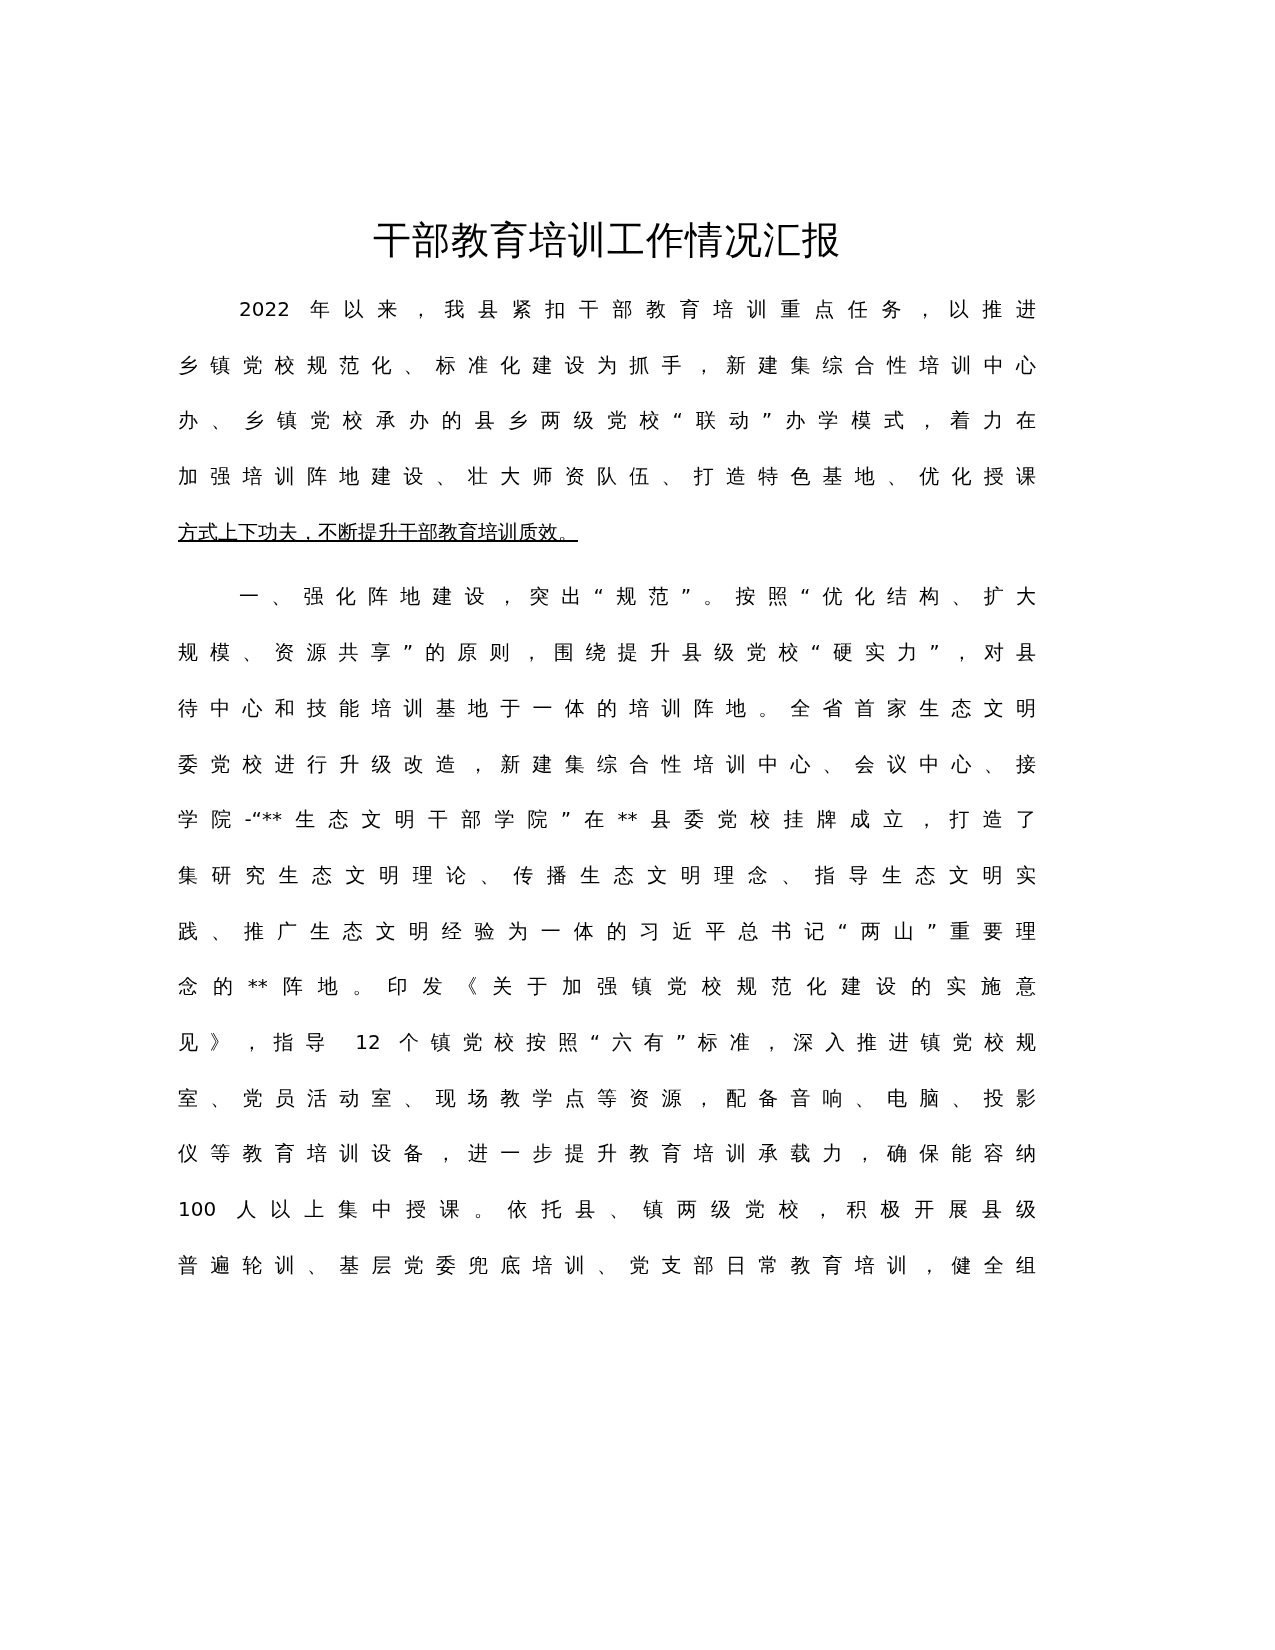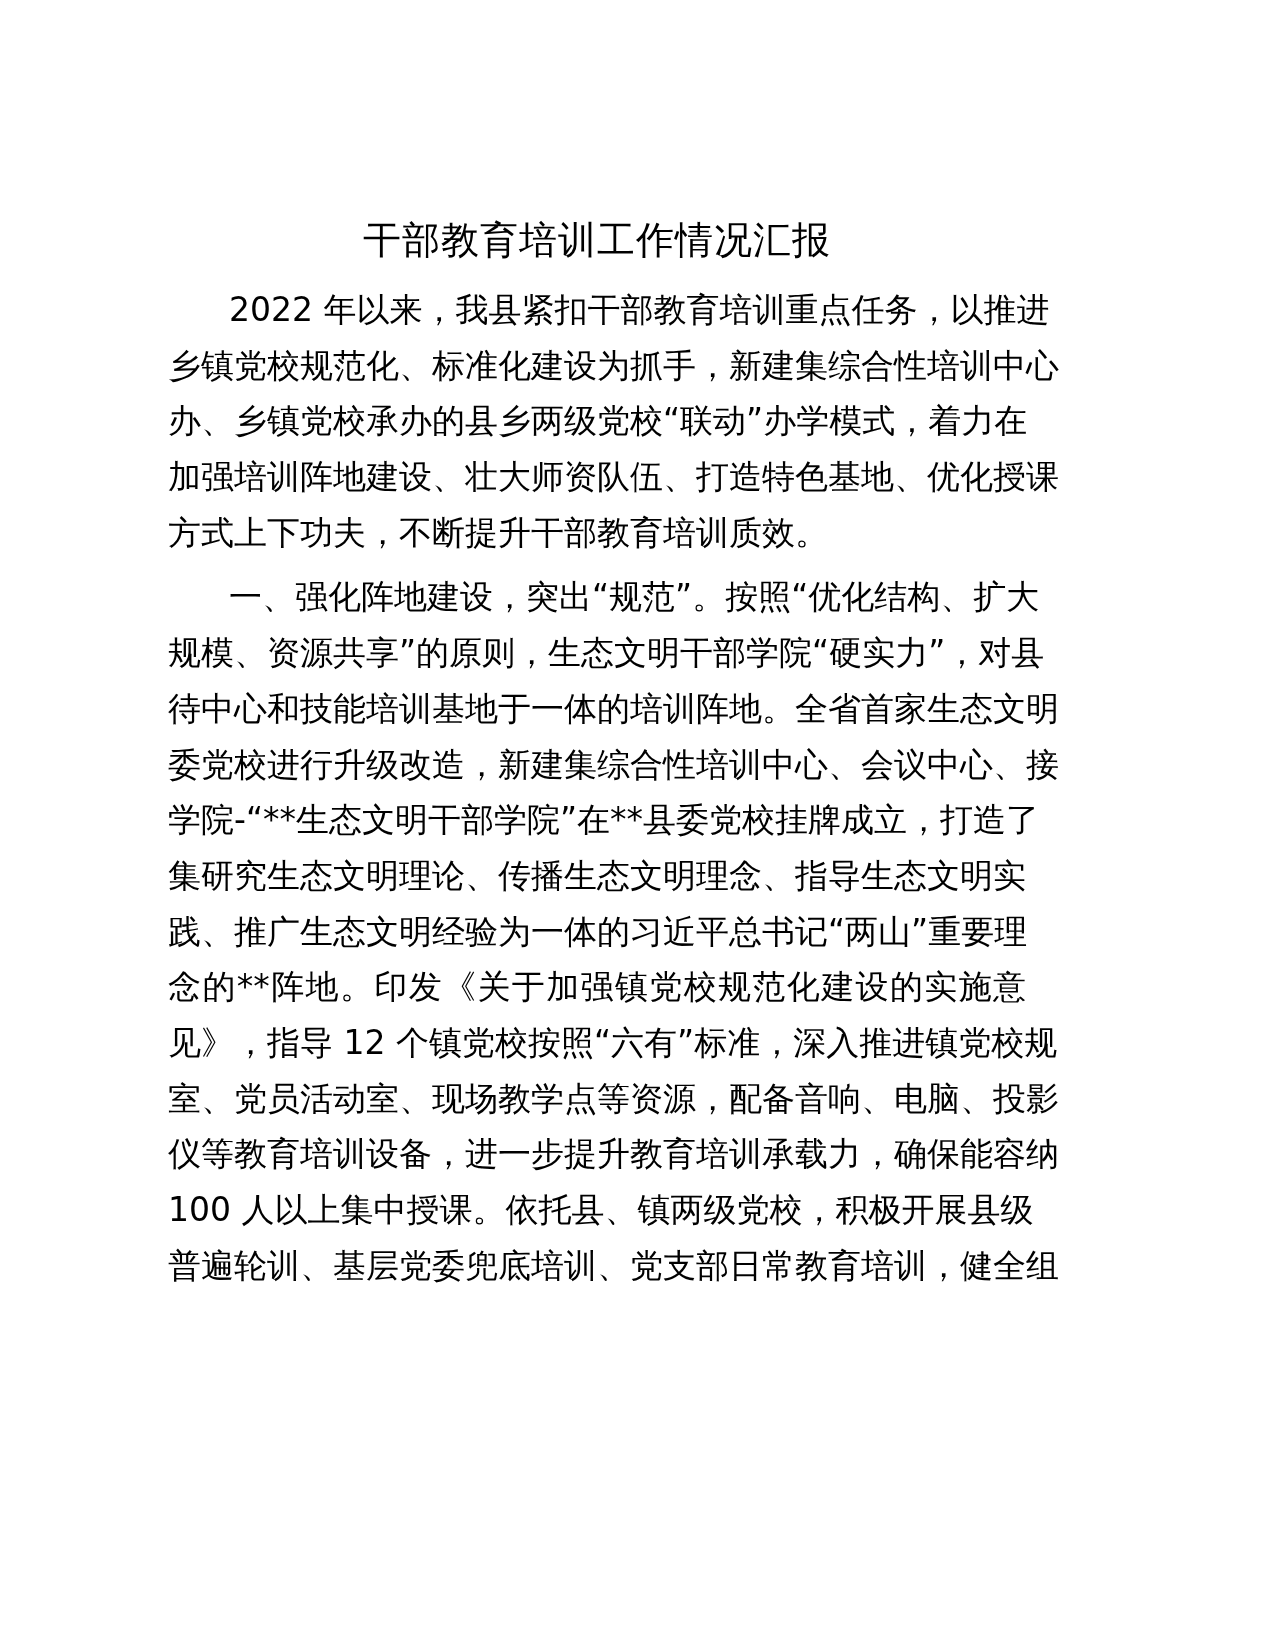--- a/index.html
+++ b/index.html
@@ -10,68 +10,69 @@
     body {
       width: 1275px;
       height: 1650px;
       position: relative;
       overflow: hidden;
       font-family: "DejaVu Sans", "Liberation Sans", sans-serif;
       color: #000000;
     }
     .page {
       position: absolute;
-      left: 168px;
+      left: 178px;
       top: 212px;
       width: 858px;
     }
     .doc-title {
       text-align: center;
       font-size: 38px;
       line-height: 56px;
       margin: 0 0 14px 0;
       font-weight: normal;
       letter-spacing: 1px;
     }
     .line {
       display: block;
       white-space: nowrap;
       text-align: justify;
       text-align-last: justify;
       height: 55.7px;
     }
     .line.last {
       text-align-last: left;
+      text-decoration: underline;
     }
     .line.indent {
       padding-left: 61px;
     }
     .para-lines {
-      font-size: 33px;
+      font-size: 20px;
       line-height: 55.7px;
       margin: 0 0 9px 0;
     }
   </style>
 </head>
 <body>
 
 <div class="page">
   <h1 class="doc-title">干部教育培训工作情况汇报</h1>
 
   <div class="para-lines">
     <span class="line indent">2022 年以来，我县紧扣干部教育培训重点任务，以推进</span>
     <span class="line">乡镇党校规范化、标准化建设为抓手，新建集综合性培训中心</span>
     <span class="line">办、乡镇党校承办的县乡两级党校“联动”办学模式，着力在</span>
     <span class="line">加强培训阵地建设、壮大师资队伍、打造特色基地、优化授课</span>
     <span class="line last">方式上下功夫，不断提升干部教育培训质效。</span>
   </div>
 
   <div class="para-lines">
     <span class="line indent">一、强化阵地建设，突出“规范”。按照“优化结构、扩大</span>
-    <span class="line">规模、资源共享”的原则，生态文明干部学院“硬实力”，对县</span>
+    <span class="line">规模、资源共享”的原则，围绕提升县级党校“硬实力”，对县</span>
     <span class="line">待中心和技能培训基地于一体的培训阵地。全省首家生态文明</span>
     <span class="line">委党校进行升级改造，新建集综合性培训中心、会议中心、接</span>
     <span class="line">学院-“**生态文明干部学院”在**县委党校挂牌成立，打造了</span>
     <span class="line">集研究生态文明理论、传播生态文明理念、指导生态文明实</span>
     <span class="line">践、推广生态文明经验为一体的习近平总书记“两山”重要理</span>
     <span class="line">念的**阵地。印发《关于加强镇党校规范化建设的实施意</span>
     <span class="line">见》，指导 12 个镇党校按照“六有”标准，深入推进镇党校规</span>
     <span class="line">室、党员活动室、现场教学点等资源，配备音响、电脑、投影</span>
     <span class="line">仪等教育培训设备，进一步提升教育培训承载力，确保能容纳</span>
     <span class="line">100 人以上集中授课。依托县、镇两级党校，积极开展县级</span>

